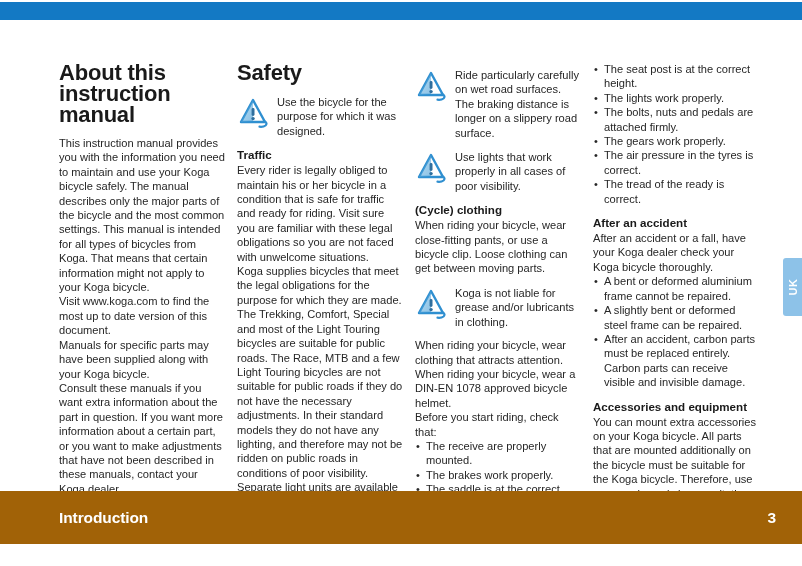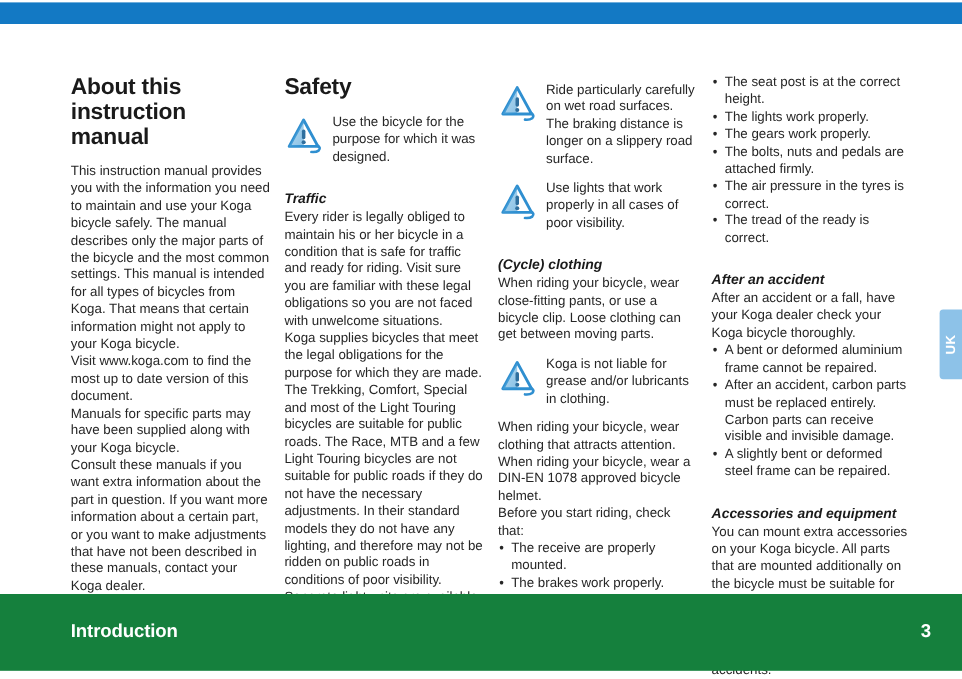--- a/index.html
+++ b/index.html
@@ -59,34 +59,33 @@
     gap: 0px;
   }
   .col {
     width: 166px;
     margin-right: 12px;
     position: relative;
   }
   .col:last-child { margin-right: 0; }
 
   h1.section-title {
-    font-size: 19px;
+    font-size: 22px;
     font-weight: bold;
     line-height: 21px;
     margin: 0 0 11px 0;
     color: #1a1a1a;
     letter-spacing: -0.2px;
   }
   h2.sub-title {
     font-size: 11.6px;
     font-weight: bold;
     line-height: 15px;
-    margin: 20px 0 1px 0;
+    margin: 9px 0 1px 0;
     color: #1a1a1a;
-    font-style: italic;
   }
   p.body {
     font-size: 11.1px;
     line-height: 14.4px;
     margin: 0 0 0 0;
     color: #262626;
   }
   p.body + p.body { margin-top: 0px; }
   p.gap { margin-top: 14px; }
   p.small-gap { margin-top: 9px; }
@@ -132,24 +131,24 @@
     left: 1px;
     top: 0;
     font-size: 11px;
     color: #262626;
   }
 
   
   .footer {
     position: absolute;
     left: 0;
-    bottom: 7px;
+    bottom: 22px;
     width: 802px;
-    height: 64px;
-    background: #15803d;
+    height: 53px;
+    background: #a16207;
   }
   .footer-title {
     position: absolute;
     left: 59px;
     top: 50%;
     transform: translateY(-50%);
     color: #ffffff;
     font-size: 15.5px;
     font-weight: bold;
     letter-spacing: -0.1px;
@@ -279,32 +278,32 @@
       <li>The brakes work properly.</li>
       <li>The saddle is at the correct height.</li>
       <li>The seat post is at the correct height.</li>
     </ul>
   </div>
 
   <div class="col">
     <ul class="bullets">
       <li>The seat post is at the correct height.</li>
       <li>The lights work properly.</li>
+      <li>The bolts, nuts and pedals are attached firmly.</li>
       <li>The gears work properly.</li>
-      <li>The bolts, nuts and pedals are attached firmly.</li>
       <li>The air pressure in the tyres is correct.</li>
       <li>The tread of the ready is correct.</li>
     </ul>
 
     <h2 class="sub-title">After an accident</h2>
     <p class="body">After an accident or a fall, have your Koga dealer check your Koga bicycle thoroughly.</p>
     <ul class="bullets">
       <li>A bent or deformed aluminium frame cannot be repaired.</li>
+      <li>A slightly bent or deformed steel frame can be repaired.</li>
       <li>After an accident, carbon parts must be replaced entirely. Carbon parts can receive visible and invisible damage.</li>
-      <li>A slightly bent or deformed steel frame can be repaired.</li>
     </ul>
 
     <h2 class="sub-title">Accessories and equipment</h2>
     <p class="body">You can mount extra accessories on your Koga bicycle. All parts that are mounted additionally on the bicycle must be suitable for the Koga bicycle. Therefore, use accessories only in consultation with your Koga dealer. Parts that do not fit can lead to damage or accidents.</p>
   </div>
 
 </div>
 
 <div class="footer">
   <span class="footer-title">Introduction</span>

